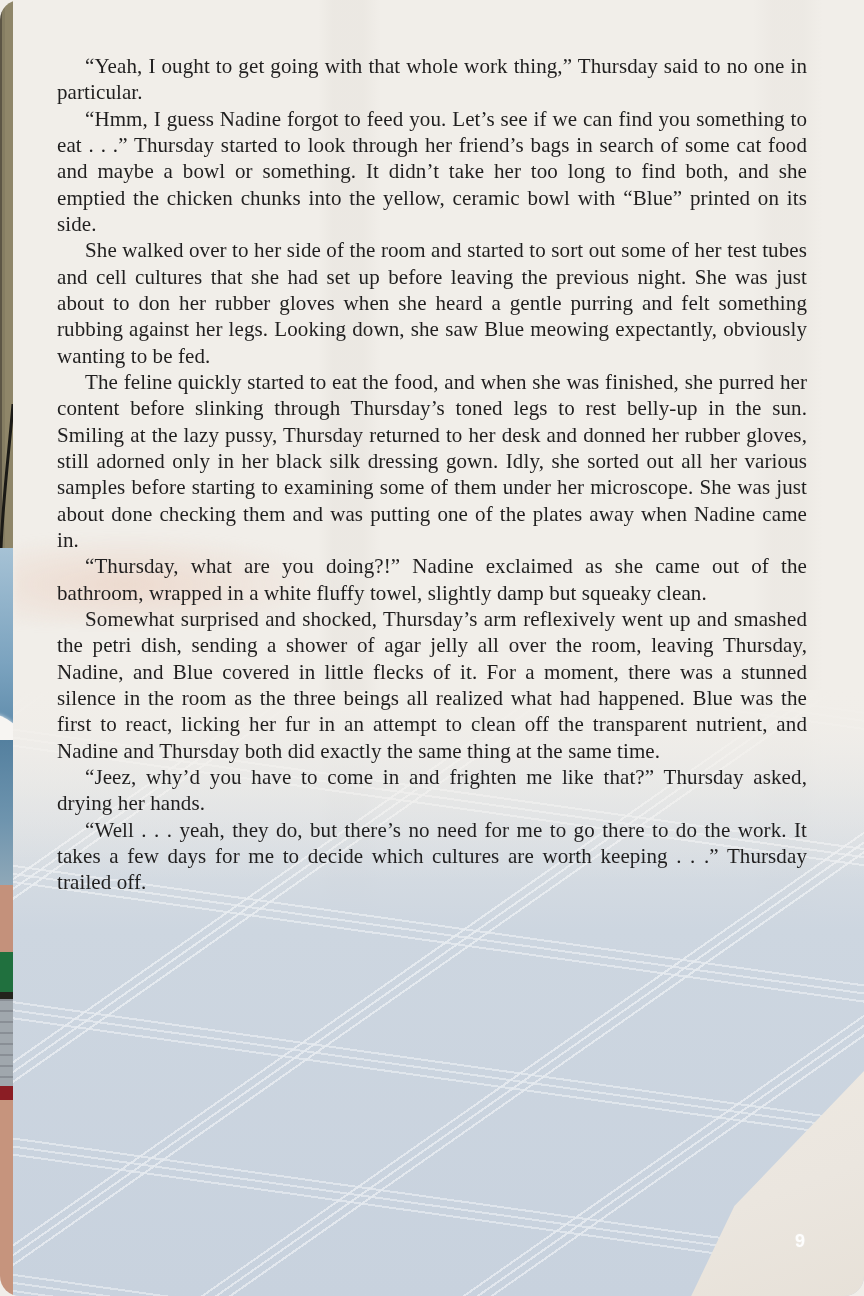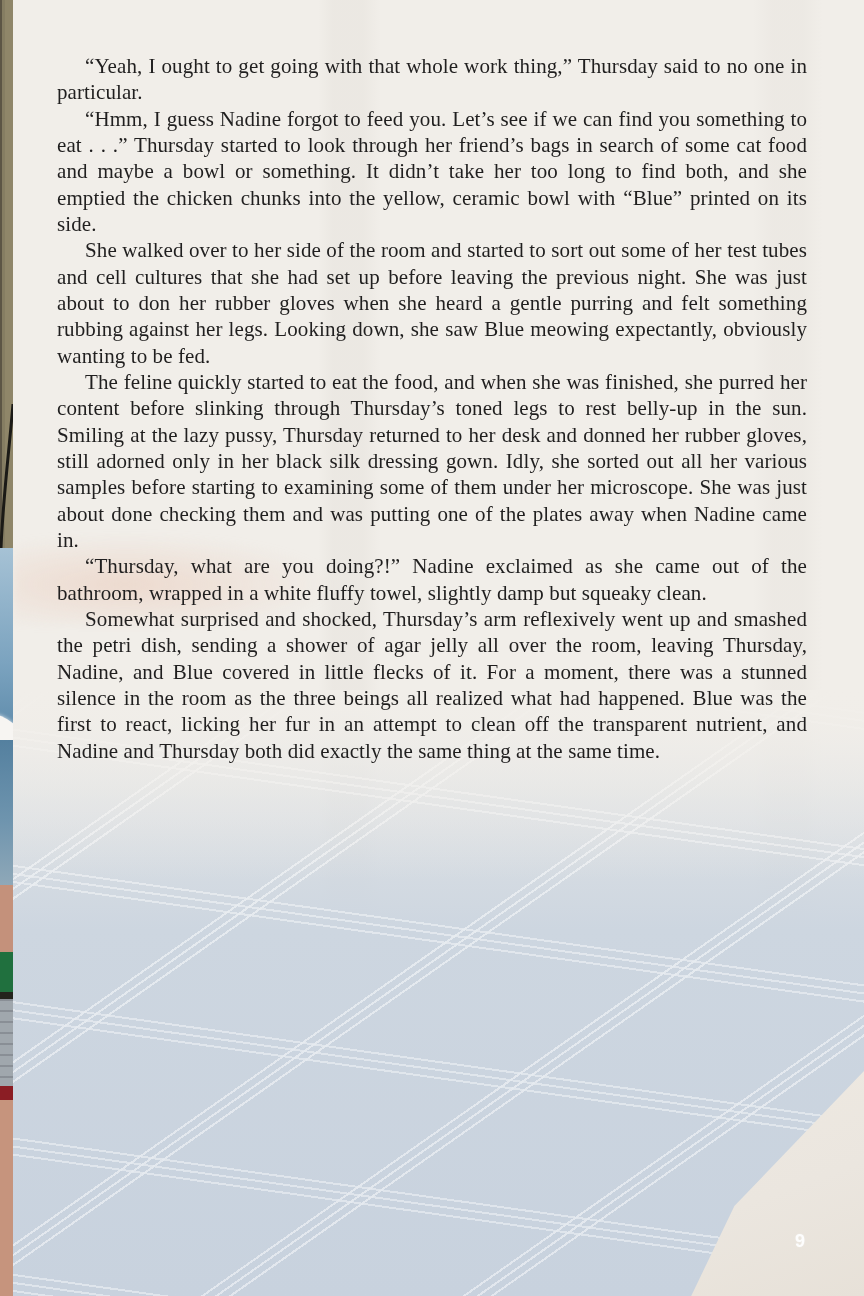--- a/index.html
+++ b/index.html
@@ -1,18 +1,18 @@
 <!DOCTYPE html>
 <html style="--paper: #f1eee9; --ink: #201f1f; --bed-blue: #cdd6e0; --pillow-cream: #ebe6df; --strip-tan: #8f8669; --strip-salmon: #c4917b; --strip-green: #20703e; --strip-grey: #a0a7ad; --strip-red: #8b1d24; --page-number-color: #fdfdfd;"><head>
 <meta charset="utf-8">
 <style>
   html,body{margin:0;padding:0;}
   body{width:864px;height:1296px;overflow:hidden;background:#f1eee9;}
   .stage{position:relative;width:864px;height:1296px;overflow:hidden;
-         font-family:"Liberation Serif","DejaVu Serif",serif;}
+         font-family:"Liberation Serif","DejaVu Serif",serif;border-radius:20px;}
 
   
   .edge-strip{position:absolute;left:0;top:0;width:13px;height:1296px;overflow:hidden;z-index:3;}
   .seg{position:absolute;left:0;width:13px;}
   .seg-tan{top:0;height:548px;
     background:linear-gradient(90deg,#5c5545 0 2px,#857d62 2px 5px,var(--strip-tan,#8f8669) 5px 13px);}
   .seg-blue{top:548px;height:192px;
     background:linear-gradient(180deg,#a6c2d5 0,#7ba3bf 60%,#5c89a9 100%);}
   .seg-blue2{top:740px;height:145px;
     background:linear-gradient(180deg,#54809f 0,#6e94ae 55%,#8fa8b8 100%);}
@@ -101,18 +101,20 @@
     </div>
     <div class="pillow"></div>
 
     <div class="page-text">
       <p>“Yeah, I ought to get going with that whole work thing,” Thursday said to no one in particular.</p>
       <p>“Hmm, I guess Nadine forgot to feed you. Let’s see if we can find you something to eat . . .” Thursday started to look through her friend’s bags in search of some cat food and maybe a bowl or something. It didn’t take her too long to find both, and she emptied the chicken chunks into the yellow, ceramic bowl with “Blue” printed on its side.</p>
       <p>She walked over to her side of the room and started to sort out some of her test tubes and cell cultures that she had set up before leaving the previous night. She was just about to don her rubber gloves when she heard a gentle purring and felt something rubbing against her legs. Looking down, she saw Blue meowing expectantly, obviously wanting to be fed.</p>
       <p>The feline quickly started to eat the food, and when she was finished, she purred her content before slinking through Thursday’s toned legs to rest belly-up in the sun. Smiling at the lazy pussy, Thursday returned to her desk and donned her rubber gloves, still adorned only in her black silk dressing gown. Idly, she sorted out all her various samples before starting to examining some of them under her microscope. She was just about done checking them and was putting one of the plates away when Nadine came in.</p>
       <p>“Thursday, what are you doing?!” Nadine exclaimed as she came out of the bathroom, wrapped in a white fluffy towel, slightly damp but squeaky clean.</p>
       <p>Somewhat surprised and shocked, Thursday’s arm reflexively went up and smashed the petri dish, sending a shower of agar jelly all over the room, leaving Thursday, Nadine, and Blue covered in little flecks of it. For a moment, there was a stunned silence in the room as the three beings all realized what had happened. Blue was the first to react, licking her fur in an attempt to clean off the transparent nutrient, and Nadine and Thursday both did exactly the same thing at the same time.</p>
+      <p>“Jeez, why’d you have to come in and frighten me like that?” Thursday asked, drying her hands.</p>
+      <p>“Well . . . yeah, they do, but there’s no need for me to go there to do the work. It takes a few days for me to decide which cultures are worth keeping . . .” Thursday trailed off.</p>
     </div>
 
     <div class="page-number">9</div>
   </div>
 
 </div>
 
 </body></html>

